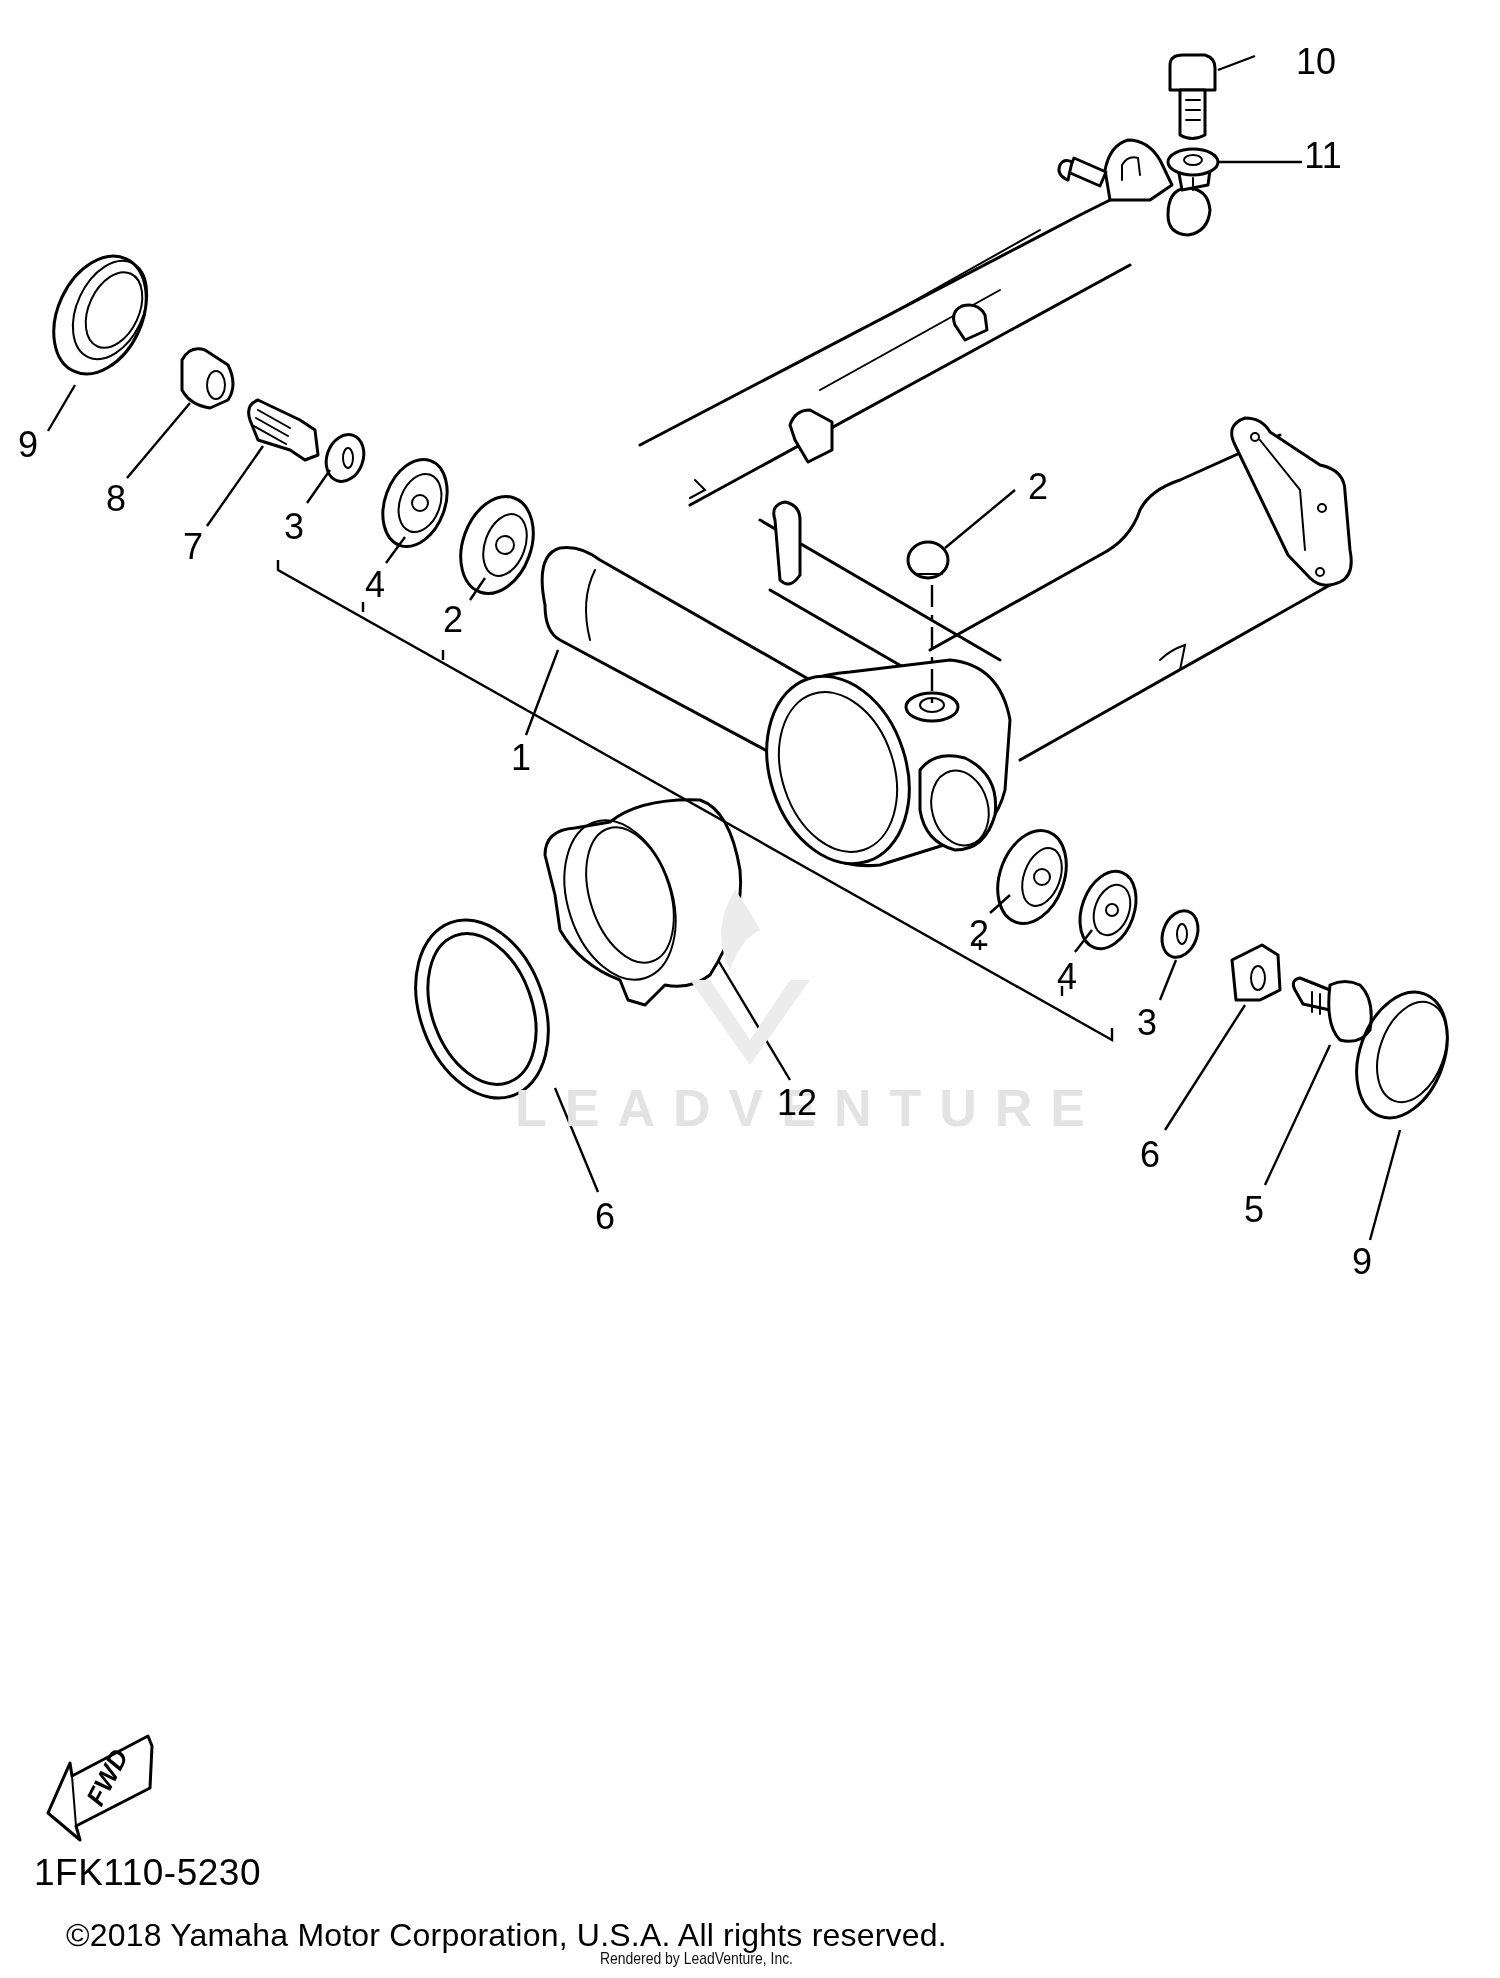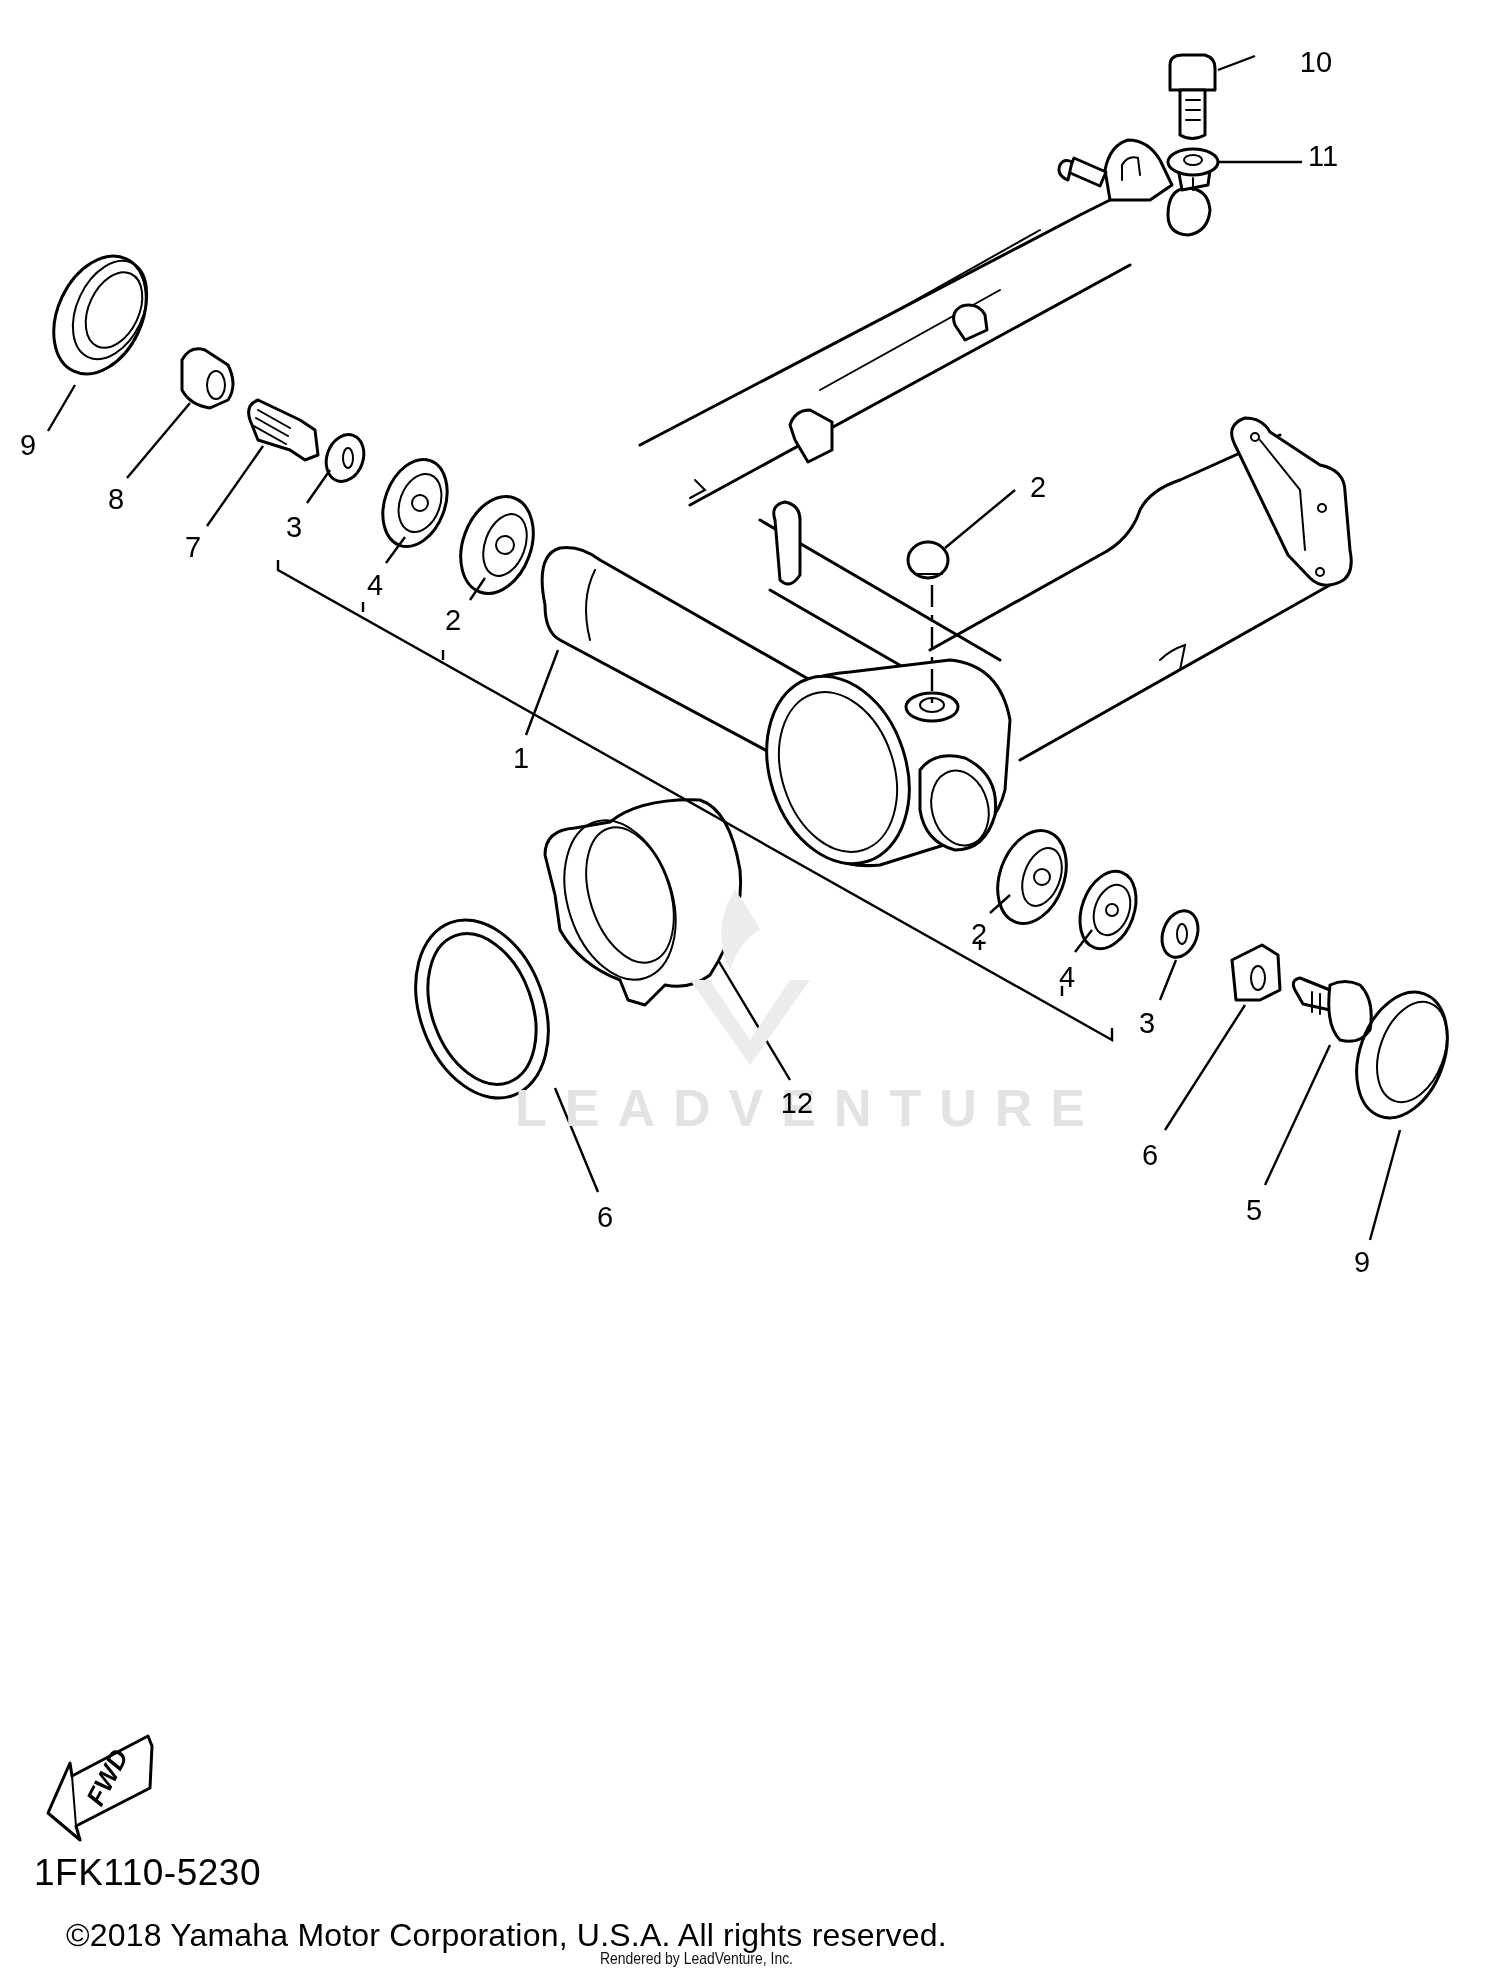--- a/index.html
+++ b/index.html
@@ -4,21 +4,21 @@
 <style>
   html, body { margin: 0; padding: 0; background: #ffffff; }
   body { width: 1500px; height: 1978px; position: relative; overflow: hidden;
          font-family: "Liberation Sans", sans-serif; color: #000; }
   #diagram { position: absolute; left: 0; top: 0; width: 1500px; height: 1978px; }
   svg .ln { fill: none; stroke: #000; stroke-width: 3; stroke-linecap: round; stroke-linejoin: round; }
   svg .thin { fill: none; stroke: #000; stroke-width: 2; stroke-linecap: round; }
   svg .leader { fill: none; stroke: #000; stroke-width: 2.4; }
   svg .fillw { fill: #fff; stroke: #000; stroke-width: 3; stroke-linejoin: round; }
   svg .dash { fill: none; stroke: #000; stroke-width: 2.4; stroke-dasharray: 22 8 4 8; }
-  .callout { position: absolute; font-family: "Liberation Sans", sans-serif; font-size: 29px;
+  .callout { position: absolute; font-family: "Liberation Sans", sans-serif; font-size: 36px;
              line-height: 1; color: #000; transform: translate(-50%, -50%); white-space: nowrap; }
   .watermark { position: absolute; left: 485px; top: 1078px; font-family: "Liberation Sans", sans-serif;
                font-weight: bold; font-size: 52px; letter-spacing: 18px; color: #e3e3e3; margin-left: 30px; }
   .wm-logo { position: absolute; left: 680px; top: 880px; }
   .fwd-label { position: absolute; left: 78px; top: 1762px; font-family: "Liberation Sans", sans-serif;
                font-weight: bold; font-style: italic; font-size: 26px; transform: rotate(-62deg);
                transform-origin: center; }
   .part-code { position: absolute; left: 34px; top: 1852px; font-size: 37px; letter-spacing: 0.5px; }
   .copyright { position: absolute; left: 66px; top: 1917px; font-size: 32px; letter-spacing: 0.2px; }
   .rendered { position: absolute; left: 600px; top: 1949px; font-size: 17px; color: #111; transform: scaleX(0.82); transform-origin: left; }

